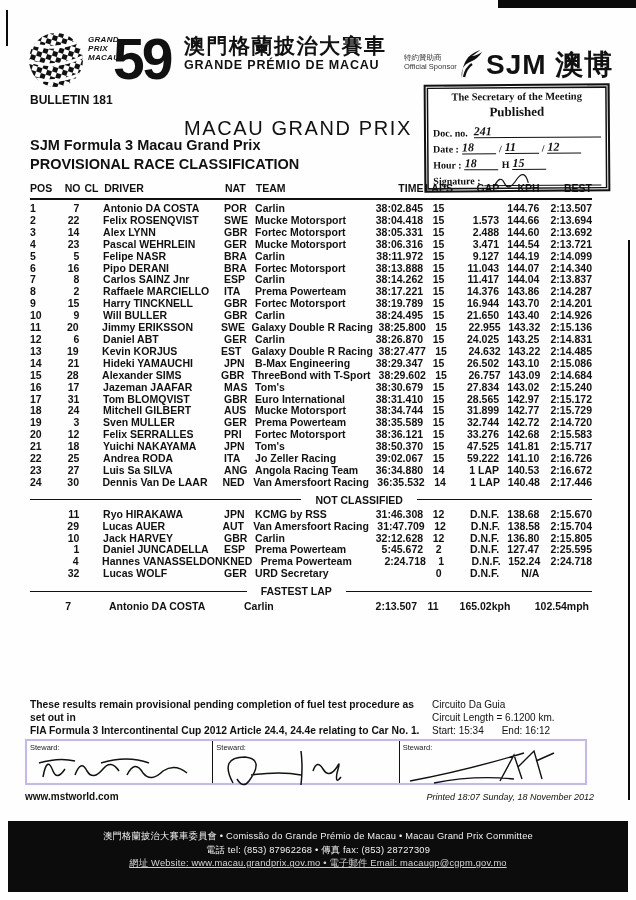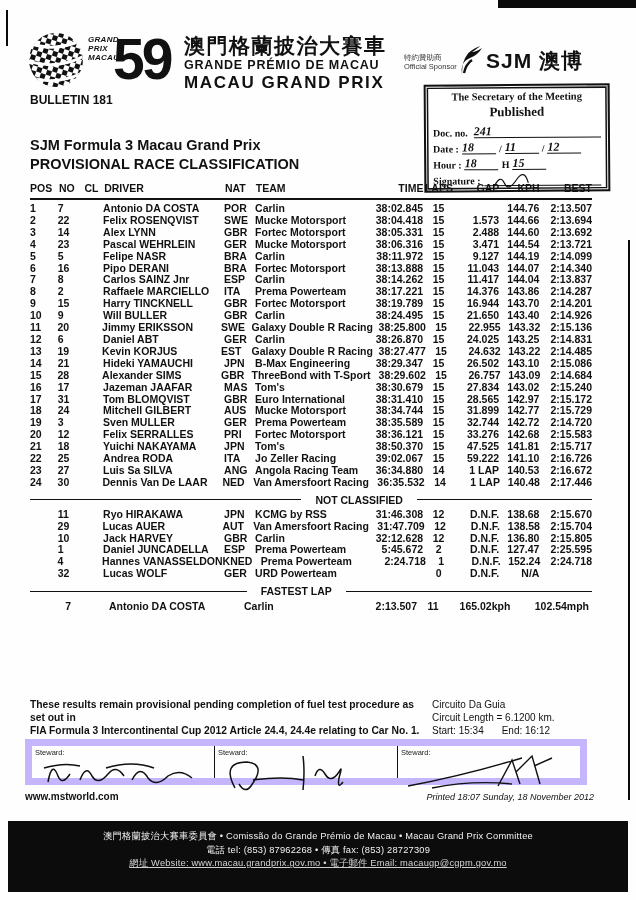--- a/index.html
+++ b/index.html
@@ -13,24 +13,24 @@
   .art-left-edge { left:6px; top:10px; width:2px; height:36px; }
   .art-right-line { left:628px; top:240px; width:2px; height:560px; }
 
   
   .logo-block { position:absolute; left:28px; top:32px; }
   .logo-words { position:absolute; left:88px; top:35px; font-size:8px; font-weight:bold; font-style:italic; line-height:9px; letter-spacing:.3px; }
   .edition { position:absolute; left:113px; top:26px; font-size:57px; font-weight:800; letter-spacing:-3px; }
   .titles { position:absolute; left:184px; top:34px; }
   .title-zh { font-size:21px; font-weight:800; letter-spacing:1.5px; line-height:24px; }
   .title-pt { font-size:12.5px; font-weight:800; letter-spacing:.8px; line-height:15px; }
-  .title-en { font-size:17px; font-weight:700; letter-spacing:1.6px; line-height:19px; }
+  .title-en { font-size:20px; font-weight:400; letter-spacing:1.6px; line-height:19px;margin-top:46px; }
   .sponsor-label { position:absolute; left:404px; top:54px; font-size:7.5px; line-height:8.5px; color:#333; }
   .sjm { position:absolute; left:458px; top:46px; display:flex; align-items:center; }
-  .sjm-name { font-size:21px; font-weight:700; letter-spacing:1px; margin-left:2px; }
+  .sjm-name { font-size:28px; font-weight:700; letter-spacing:1px; margin-left:2px; }
 
   .bulletin { position:absolute; left:30px; top:93px; font-size:12px; font-weight:800; }
 
   
   .stamp { position:absolute; left:424px; top:84px; width:186px; border:2px solid #111; box-shadow:0 0 0 1px #fff inset, 0 0 0 2.5px #111 inset; padding:5px 7px 4px; font-family:"Liberation Serif","DejaVu Serif",serif; background:#fff; transform:rotate(-.4deg); }
   .stamp-line1 { text-align:center; font-size:10.5px; font-weight:700; }
   .stamp-line2 { text-align:center; font-size:13px; font-weight:700; margin:2px 0 6px; }
   .stamp-field { font-size:10px; font-weight:700; margin-top:4px; display:flex; align-items:flex-end; }
   .hand { font-style:italic; font-size:12px; font-weight:700; border-bottom:1px solid #111; text-align:left; line-height:11px; }
   .hw-doc { flex:1; margin-left:6px; }
@@ -40,21 +40,21 @@
   
   .doc-title { position:absolute; left:30px; top:136px; font-weight:800; }
   .doc-title div { font-size:14.5px; line-height:19px; }
 
   
   .race-table { position:absolute; left:30px; top:182px; width:562px; font-size:10.5px; font-weight:600; }
   .trow { display:flex; line-height:11.9px; white-space:nowrap; }
   .thead { font-weight:700; border-bottom:2px solid #111; padding-bottom:3px; margin-bottom:3px; line-height:13px; }
   .cell { display:block; overflow:visible; }
   .c-pos  { width:20px; }
-  .c-no   { width:32px; text-align:left; padding-left:9px; }
+  .c-no   { width:32px; text-align:right; padding-left:9px; }
   .c-cl   { width:25px; padding-left:4px; }
   .c-driver { width:129px; }
   .c-nat  { width:33px; }
   .c-team { width:119px; }
   .c-time { width:60px; text-align:right; }
   .c-laps { width:33px; text-align:center; }
   .c-gap  { width:48px; text-align:right; }
   .c-kph  { width:43px; text-align:right; }
   .c-best { width:56px; text-align:right; }
   .divider { display:flex; align-items:center; margin:5px 0 3px; font-weight:700; }
@@ -66,21 +66,21 @@
   .fl-team { width:128px; }
   .fl-time { width:45px; text-align:right; }
   .fl-lap { width:32px; text-align:center; }
   .fl-kph { width:72px; text-align:center; }
   .fl-mph { width:68px; text-align:right; }
 
   
   .notes { position:absolute; left:30px; top:698px; width:392px; font-size:10.3px; font-weight:800; line-height:13px; }
   .circuit { position:absolute; left:432px; top:698px; font-size:10px; line-height:13px; }
   .circuit .se { display:flex; gap:18px; }
-  .stewards { position:absolute; left:25px; top:739px; width:562px; height:46px; display:flex; border:7px solid #c4b5fd; }
+  .stewards { position:absolute; left:25px; top:739px; width:562px; height:46px; display:flex; border:2px solid #c4b5fd; }
   .steward-box { flex:1; border-right:1px solid #111; position:relative; }
   .steward-box:last-child { border-right:none; }
   .steward-label { position:absolute; left:3px; top:2px; font-size:7.5px; color:#222; }
   .sig { position:absolute; left:4px; top:6px; }
   .weburl { position:absolute; left:25px; top:791px; font-size:10px; font-weight:800; }
   .printed { position:absolute; right:42px; top:792px; font-size:9px; font-style:italic; }
 
   
   .band { position:absolute; left:8px; right:8px; top:821px; height:71px; background:#0c0c0c; color:#f2f2f2; text-align:center; padding-top:9px; }
   .band div { font-size:9.3px; font-weight:400; line-height:13.5px; letter-spacing:.2px; }
@@ -571,21 +571,21 @@
           <span class="cell c-gap">D.N.F.</span>
           <span class="cell c-kph">152.24</span>
           <span class="cell c-best">2:24.718</span>
         </div>
         <div class="trow">
           <span class="cell c-pos"></span>
           <span class="cell c-no">32</span>
           <span class="cell c-cl"></span>
           <span class="cell c-driver">Lucas WOLF</span>
           <span class="cell c-nat">GER</span>
-          <span class="cell c-team">URD Powerteam</span>
+          <span class="cell c-team">URD Secretary</span>
           <span class="cell c-time"></span>
           <span class="cell c-laps">0</span>
           <span class="cell c-gap">D.N.F.</span>
           <span class="cell c-kph">N/A</span>
           <span class="cell c-best"></span>
         </div>
       </div>
     <div class="divider">
       <span class="dline" style="flex:1.1"></span>
       <span class="dlabel">FASTEST LAP</span>

